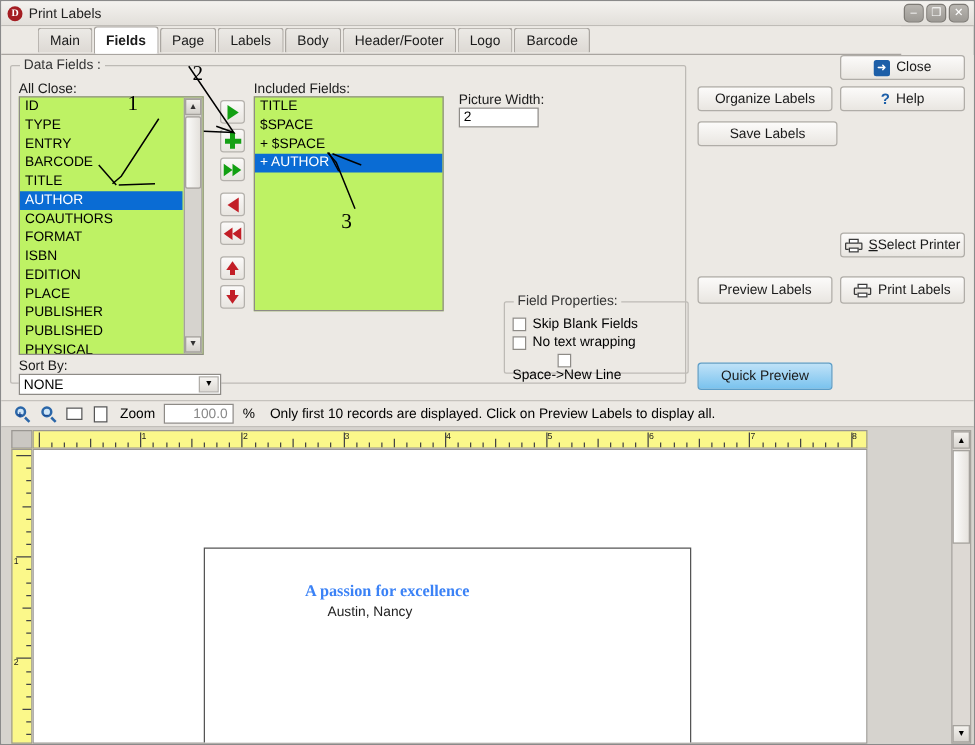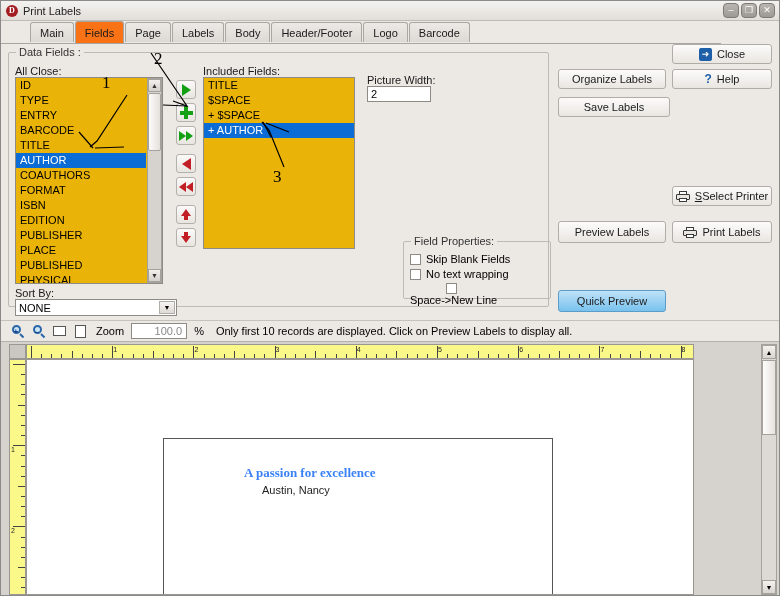--- a/index.html
+++ b/index.html
@@ -44,21 +44,21 @@
     display:flex; align-items:center; padding-left:29px;
   }
   .tab {
     height:20px; padding:0 9px; margin-right:1px;
     display:flex; align-items:center;
     background:linear-gradient(#eceae6,#ddd9d4);
     border:1px solid #aaa6a1; border-bottom:none;
     border-radius:3px 3px 0 0; font-size:11px; color:#1a1a1a;
   }
   .tab.active {
-    background:#f97316; height:22px; font-weight:normal;
+    background:#ffffff; height:22px; font-weight:bold;
     border-color:#a9a5a0; position:relative; z-index:2;
   }
 
   
   .panel {
     position:absolute; left:0; top:43px; width:778px; height:276px;
     background:#ece9e4;
   }
   .groupbox {
     position:absolute; border:1px solid #bdbab5; border-radius:2px;
@@ -67,21 +67,21 @@
     position:absolute; top:-7px; left:7px; background:#ece9e4;
     padding:0 3px; font-size:11px; color:#333;
   }
 
   
   #data-fields-group { left:7px; top:8px; width:541px; height:255px; }
 
   .lbl { position:absolute; font-size:11px; color:#1a1a1a; }
 
   .listbox {
-    position:absolute; background:#eab308; border:1px solid #8e8b86;
+    position:absolute; background:#bef264; border:1px solid #8e8b86;
     overflow:hidden;
   }
   .list-item {
     height:15px; line-height:15px; padding-left:4px; font-size:11px;
     color:#000; white-space:nowrap; overflow:hidden;
   }
   .list-item.sel { background:#0a6cd4; color:#fff; }
 
   .vscroll {
     position:absolute; width:15px; background:#d6d3ce;
@@ -297,22 +297,22 @@
         <div class="list-item">ID</div>
         <div class="list-item">TYPE</div>
         <div class="list-item">ENTRY</div>
         <div class="list-item">BARCODE</div>
         <div class="list-item">TITLE</div>
         <div class="list-item sel">AUTHOR</div>
         <div class="list-item">COAUTHORS</div>
         <div class="list-item">FORMAT</div>
         <div class="list-item">ISBN</div>
         <div class="list-item">EDITION</div>
+        <div class="list-item">PLACE</div>
         <div class="list-item">PUBLISHER</div>
-        <div class="list-item">PLACE</div>
         <div class="list-item">PUBLISHED</div>
         <div class="list-item">PHYSICAL</div>
 
       </div>
       <div class="vscroll" style="height:205px;">
         <div class="arrow up">▲</div>
         <div class="thumb" style="top:14px; height:58px;"></div>
         <div class="arrow down">▼</div>
       </div>
     </div>

